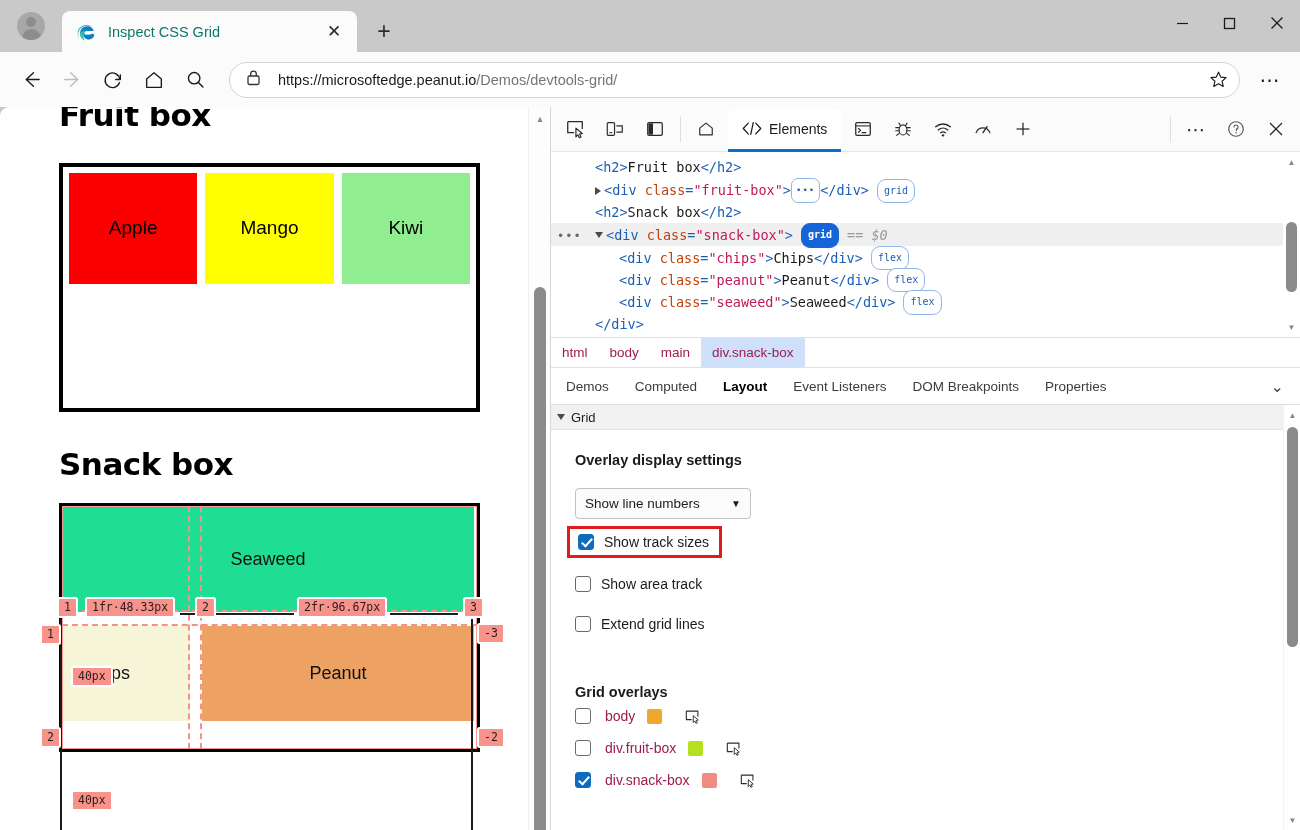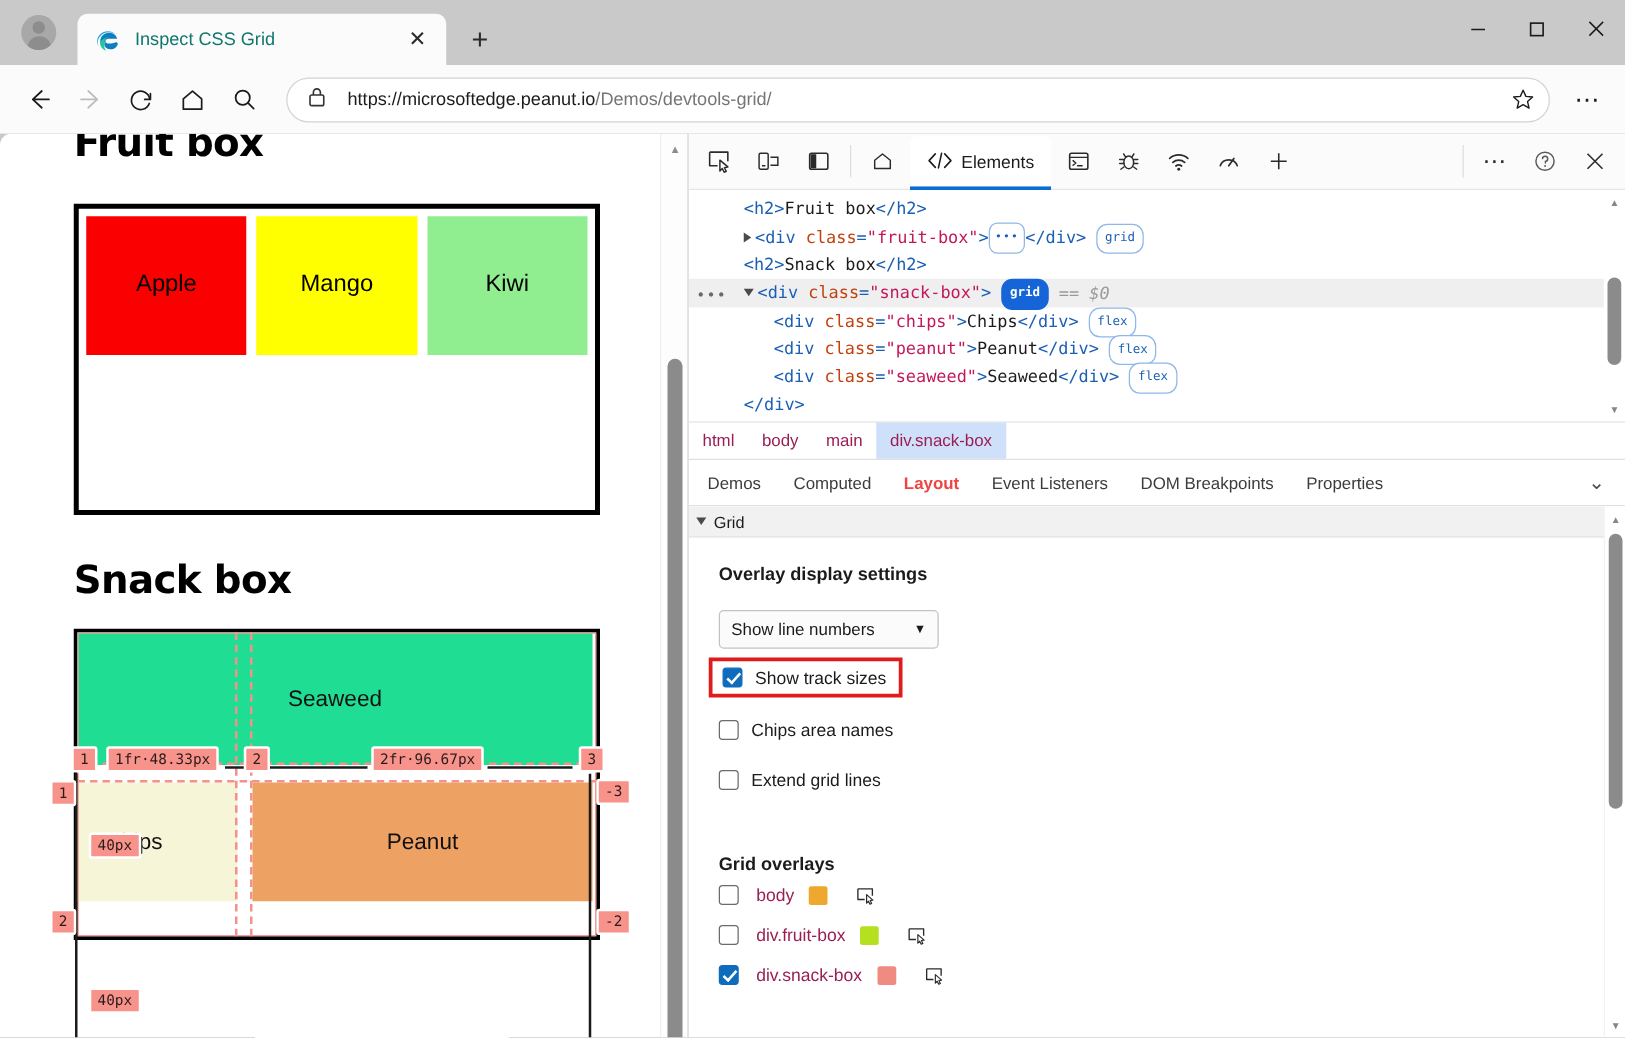--- a/index.html
+++ b/index.html
@@ -263,21 +263,21 @@
 
   
   .subtabs {
     height: 37px; display: flex; align-items: center; background: #fff;
     border-bottom: 1px solid #e0e0e0; flex: 0 0 37px; padding: 0 2px;
   }
   .subtab {
     padding: 0 13px; height: 29px; display: flex; align-items: center;
     font-size: 13.5px; color: #3c3c3c; border-radius: 3px;
   }
-  .subtab.active { color: #ef4444; font-weight: bold; background: #fff; }
+  .subtab.active { color: #000000; font-weight: bold; background: #fff; }
   .subtabs-more { margin-left: auto; padding: 0 14px; color: #4a4a4a; }
 
   
   .layout-pane { flex: 1; position: relative; overflow: hidden; background: #fff; }
   .section-hdr {
     height: 25px; background: #f1f1f1; border-bottom: 1px solid #e3e3e3;
     display: flex; align-items: center; padding-left: 6px;
     font-size: 13px; color: #1b1b1b;
   }
   .lp-body { padding: 22px 0 0 24px; }
@@ -621,21 +621,21 @@
             <span class="cv">▼</span>
           </div>
 
           <div class="cbrow highlight">
             <div class="cb checked"></div>
             <span class="cblabel">Show track sizes</span>
           </div>
 
           <div class="cbrow" style="margin-top:12px;">
             <div class="cb"></div>
-            <span class="cblabel">Chips area names</span>
+            <span class="cblabel">Show area track</span>
           </div>
 
           <div class="cbrow" style="margin-top:12px;">
             <div class="cb"></div>
             <span class="cblabel">Extend grid lines</span>
           </div>
 
           <div class="overlays-title">Grid overlays</div>
 
           <div id="overlayList">

